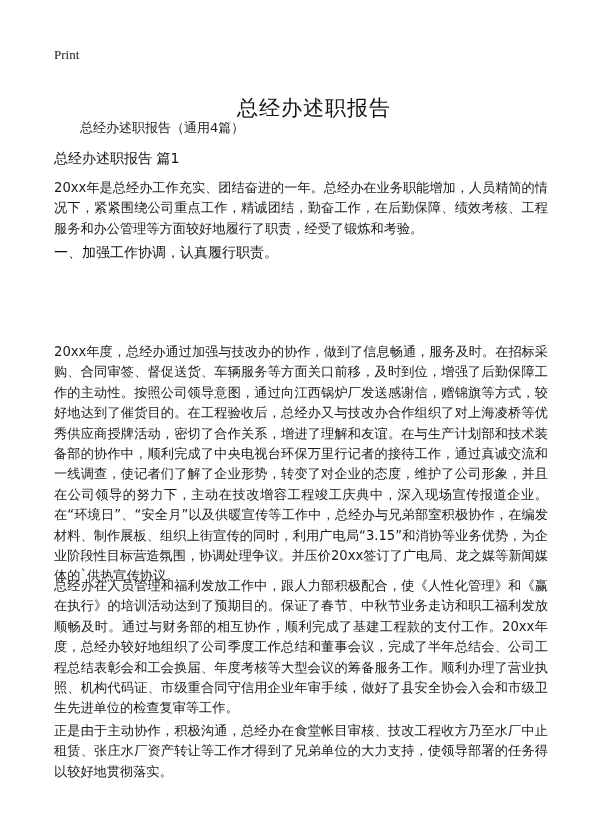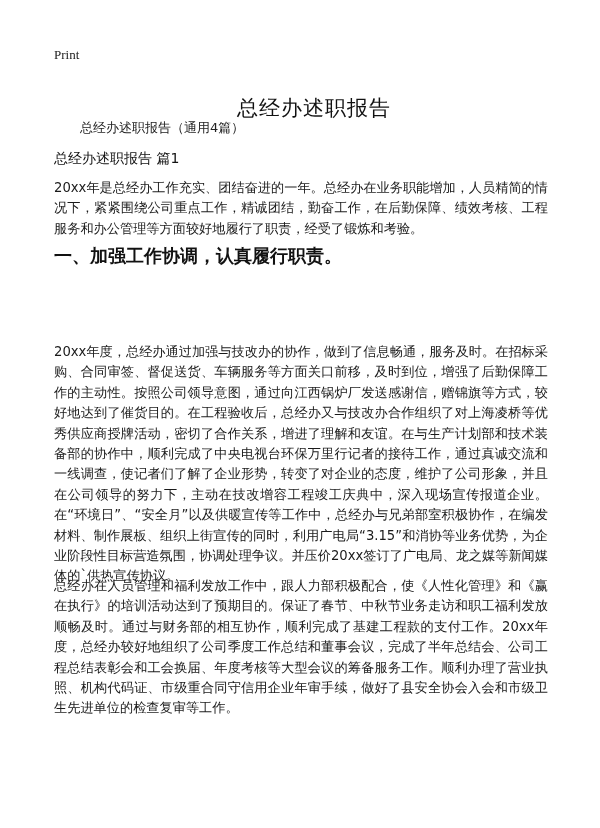--- a/index.html
+++ b/index.html
@@ -21,33 +21,34 @@
     }
     .h-article {
       position: absolute; left: 54px; top: 150px; font-size: 14px; font-weight: normal; color: #111;
     }
     .body-text {
       position: absolute; left: 54px; width: 494px;
       font-size: 13.2px; line-height: 20.4px; color: #1a1a1a; margin: 0;
       text-align: justify;
     }
     .h-section {
-      position: absolute; left: 54px; top: 244px; font-size: 18px; font-weight: bold; color: #111;
+      position: absolute; left: 54px; top: 244px; font-size: 14px; font-weight: normal; color: #111;
     }
     #p1 { top: 178px; }
     #p2 { top: 270px; }
     #p3 { top: 342px; }
     #p4 { top: 576px; }
     #p5 { top: 721px; }
   </style>
 </head>
 <body>
 
 <div class="page">
   <div class="print">Print</div>
   <h1 class="title" style="margin:14px">总经办述职报告</h1>
   <div class="subtitle">总经办述职报告（通用4篇）</div>
   <div class="h-article">总经办述职报告 篇1</div>
   <p class="body-text" id="p1">20xx年是总经办工作充实、团结奋进的一年。总经办在业务职能增加，人员精简的情况下，紧紧围绕公司重点工作，精诚团结，勤奋工作，在后勤保障、绩效考核、工程服务和办公管理等方面较好地履行了职责，经受了锻炼和考验。</p>
   <div class="h-section">一、加强工作协调，认真履行职责。</div>
   <p class="body-text" id="p3">20xx年度，总经办通过加强与技改办的协作，做到了信息畅通，服务及时。在招标采购、合同审签、督促送货、车辆服务等方面关口前移，及时到位，增强了后勤保障工作的主动性。按照公司领导意图，通过向江西锅炉厂发送感谢信，赠锦旗等方式，较好地达到了催货目的。在工程验收后，总经办又与技改办合作组织了对上海凌桥等优秀供应商授牌活动，密切了合作关系，增进了理解和友谊。在与生产计划部和技术装备部的协作中，顺利完成了中央电视台环保万里行记者的接待工作，通过真诚交流和一线调查，使记者们了解了企业形势，转变了对企业的态度，维护了公司形象，并且在公司领导的努力下，主动在技改增容工程竣工庆典中，深入现场宣传报道企业。在“环境日”、“安全月”以及供暖宣传等工作中，总经办与兄弟部室积极协作，在编发材料、制作展板、组织上街宣传的同时，利用广电局“3.15”和消协等业务优势，为企业阶段性目标营造氛围，协调处理争议。并压价20xx签订了广电局、龙之媒等新闻媒体的`供热宣传协议。</p>
   <p class="body-text" id="p4">总经办在人员管理和福利发放工作中，跟人力部积极配合，使《人性化管理》和《赢在执行》的培训活动达到了预期目的。保证了春节、中秋节业务走访和职工福利发放顺畅及时。通过与财务部的相互协作，顺利完成了基建工程款的支付工作。20xx年度，总经办较好地组织了公司季度工作总结和董事会议，完成了半年总结会、公司工程总结表彰会和工会换届、年度考核等大型会议的筹备服务工作。顺利办理了营业执照、机构代码证、市级重合同守信用企业年审手续，做好了县安全协会入会和市级卫生先进单位的检查复审等工作。</p>
+  <p class="body-text" id="p5">正是由于主动协作，积极沟通，总经办在食堂帐目审核、技改工程收方乃至水厂中止租赁、张庄水厂资产转让等工作才得到了兄弟单位的大力支持，使领导部署的任务得以较好地贯彻落实。</p>
 </div>
 
 </body></html>

